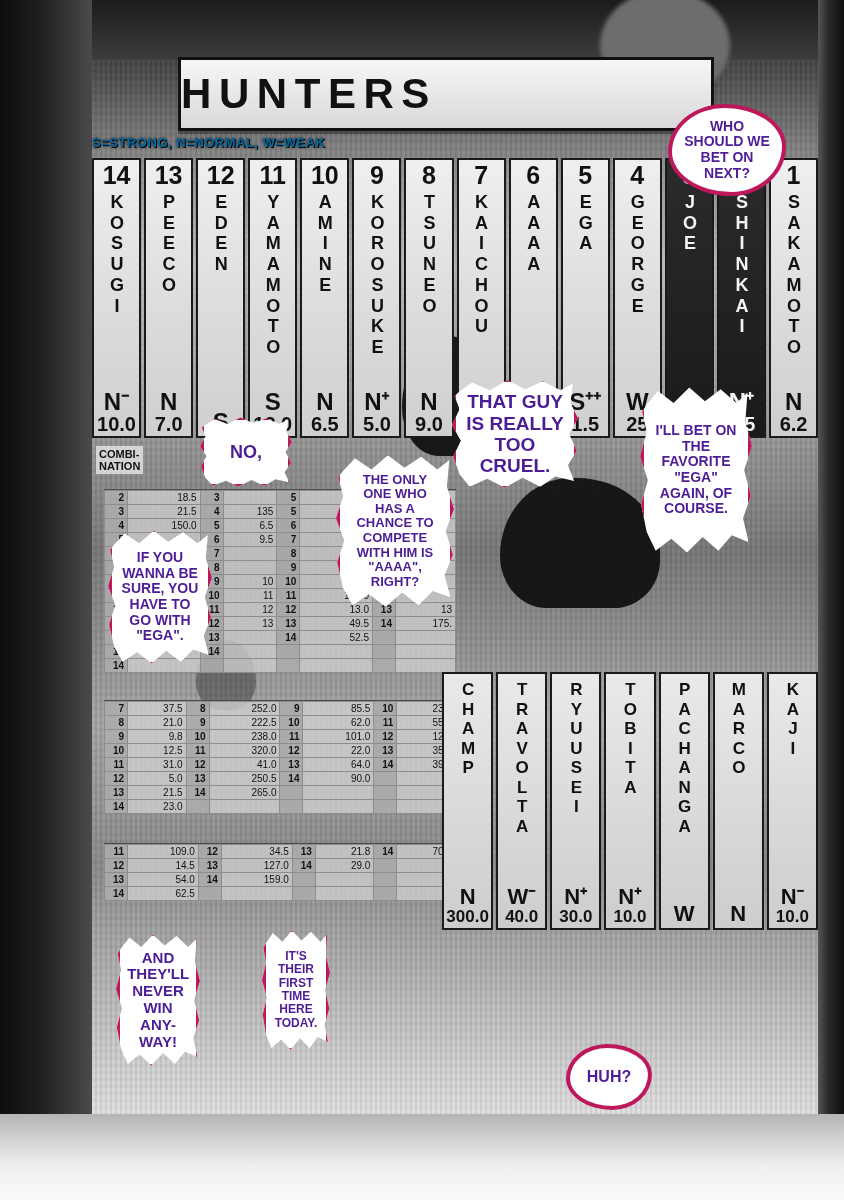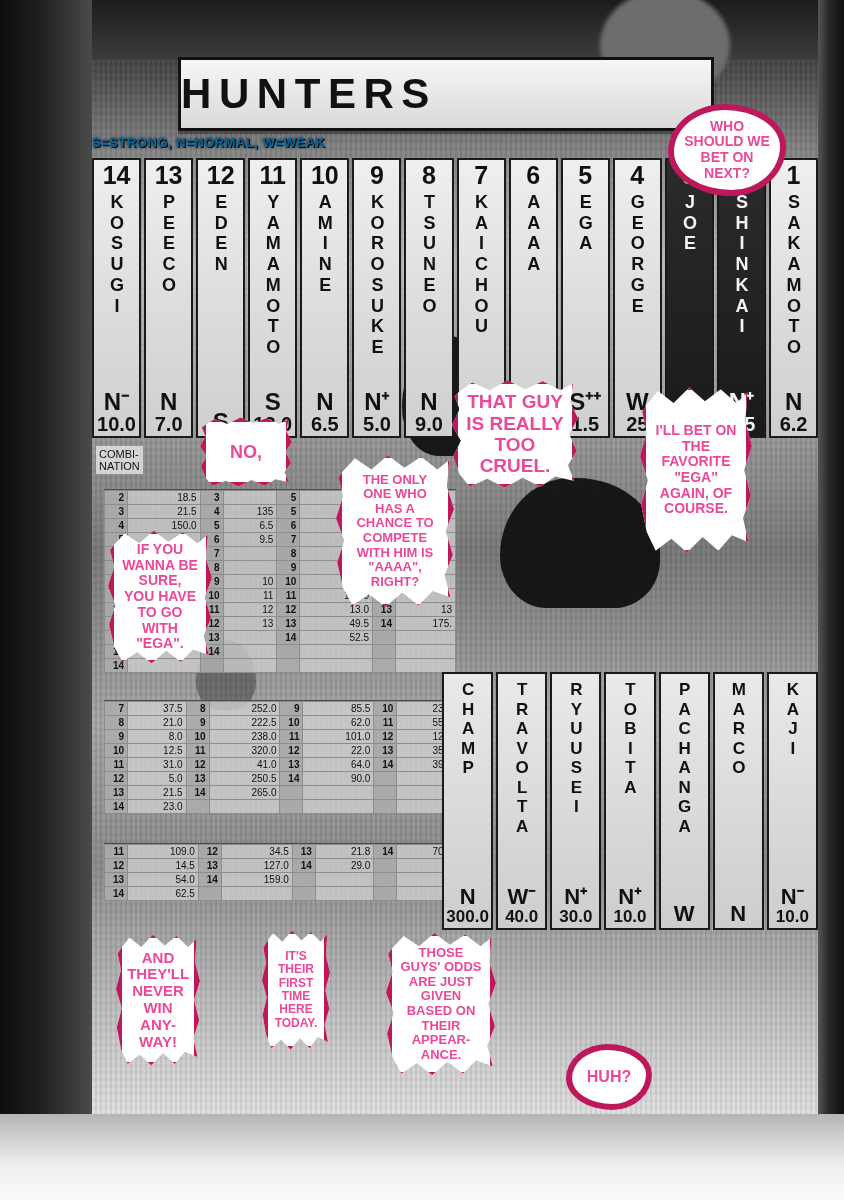--- a/index.html
+++ b/index.html
@@ -47,34 +47,34 @@
   
   .ucols{position:absolute;left:442px;top:672px;width:376px;height:258px;display:flex;gap:3px;}
   .ucol{position:relative;flex:1;background:linear-gradient(180deg,#e9e9e9,#cdcdcd);border:2px solid #1a1a1a;
         display:flex;flex-direction:column;align-items:center;overflow:hidden;}
   .ucol .name{writing-mode:vertical-rl;text-orientation:upright;font-size:17px;font-weight:700;color:#111;
               margin-top:6px;flex:1;letter-spacing:.03em;}
   .ucol .rank{font-size:22px;font-weight:700;color:#111;line-height:1;}
   .ucol .odds{font-size:17px;font-weight:700;color:#111;margin-bottom:3px;line-height:1;}
 
   
-  .combo-label{position:absolute;left:96px;top:446px;font-size:11px;font-weight:400;color:#111;line-height:1.1;
+  .combo-label{position:absolute;left:96px;top:446px;font-size:11px;font-weight:700;color:#111;line-height:1.1;
                background:rgba(225,225,225,.85);padding:2px 3px;}
   .tbl{position:absolute;background:rgba(208,208,208,.78);border-top:1px solid #4a4a4a;font-size:10px;color:#111;}
   .tbl table{border-collapse:collapse;width:100%;}
   .tbl td{border:1px solid #8d8d8d;padding:0 3px;height:13px;line-height:13px;white-space:nowrap;}
   .tbl td.n{background:rgba(150,150,150,.55);font-weight:700;text-align:right;width:16px;}
   .tbl td.v{text-align:right;}
   #tbl1{left:104px;top:489px;width:352px;}
   #tbl2{left:104px;top:700px;width:352px;}
   #tbl3{left:104px;top:843px;width:352px;}
 
   
-  .balloon{position:absolute;background:#fff;border:6px solid #be185d;display:flex;align-items:center;
-    justify-content:center;text-align:center;font-weight:700;color:#ec4899;padding:6px 8px;box-sizing:border-box;
+  .balloon{position:absolute;background:#fff;border:4px solid #be185d;display:flex;align-items:center;
+    justify-content:center;text-align:center;font-weight:700;color:#4c1d95;padding:6px 8px;box-sizing:border-box;
     line-height:1.12;}
   .b-round{border-radius:48% 52% 46% 54%/52% 46% 54% 48%;}
   .b-spiky{clip-path:polygon(6% 12%,16% 4%,30% 11%,44% 2%,58% 10%,72% 3%,86% 11%,96% 5%,94% 22%,100% 36%,93% 50%,99% 65%,92% 78%,97% 92%,82% 88%,70% 97%,56% 89%,42% 98%,28% 90%,14% 97%,6% 86%,1% 70%,7% 56%,0% 42%,6% 28%,2% 16%);}
 
   #b-who{left:668px;top:104px;width:118px;height:92px;font-size:14px;}
   #b-ill{left:640px;top:384px;width:112px;height:172px;font-size:14px;}
   #b-cruel{left:452px;top:378px;width:126px;height:112px;font-size:19px;}
   #b-only{left:336px;top:452px;width:118px;height:158px;font-size:13px;}
   #b-no{left:200px;top:416px;width:92px;height:72px;font-size:18px;}
   #b-ifyou{left:108px;top:528px;width:104px;height:138px;font-size:14px;}
@@ -351,21 +351,21 @@
             <td class="v">21.0</td>
             <td class="n">9</td>
             <td class="v">222.5</td>
             <td class="n">10</td>
             <td class="v">62.0</td>
             <td class="n">11</td>
             <td class="v">55.0</td>
           </tr>
           <tr>
             <td class="n">9</td>
-            <td class="v">8.0</td>
+            <td class="v">9.8</td>
             <td class="n">10</td>
             <td class="v">238.0</td>
             <td class="n">11</td>
             <td class="v">101.0</td>
             <td class="n">12</td>
             <td class="v">12.5</td>
           </tr>
           <tr>
             <td class="n">10</td>
             <td class="v">12.5</td>
@@ -504,18 +504,17 @@
       <div class="odds">10.0</div>
     </div>
   </div>
 
   <div class="balloon b-round" id="b-who">WHO SHOULD WE BET ON NEXT?</div>
   <div class="balloon b-spiky" id="b-ill">I'LL BET ON THE FAVORITE "EGA" AGAIN, OF COURSE.</div>
   <div class="balloon b-spiky" id="b-cruel">THAT GUY IS REALLY TOO CRUEL.</div>
   <div class="balloon b-spiky" id="b-only">THE ONLY ONE WHO HAS A CHANCE TO COMPETE WITH HIM IS "AAAA", RIGHT?</div>
   <div class="balloon b-spiky" id="b-no">NO,</div>
   <div class="balloon b-spiky" id="b-ifyou">IF YOU WANNA BE SURE, YOU HAVE TO GO WITH "EGA".</div>
-  <div class="balloon b-spiky" id="b-those">THOSE GUYS' ODDS ARE JUST GIVEN BASED ON THEIR APPEAR-ANCE.</div>
   <div class="balloon b-spiky" id="b-its">IT'S THEIR FIRST TIME HERE TODAY.</div>
   <div class="balloon b-spiky" id="b-and">AND THEY'LL NEVER WIN ANY-WAY!</div>
   <div class="balloon b-round" id="b-huh">HUH?</div>
 
 </div>
 
 </body></html>

